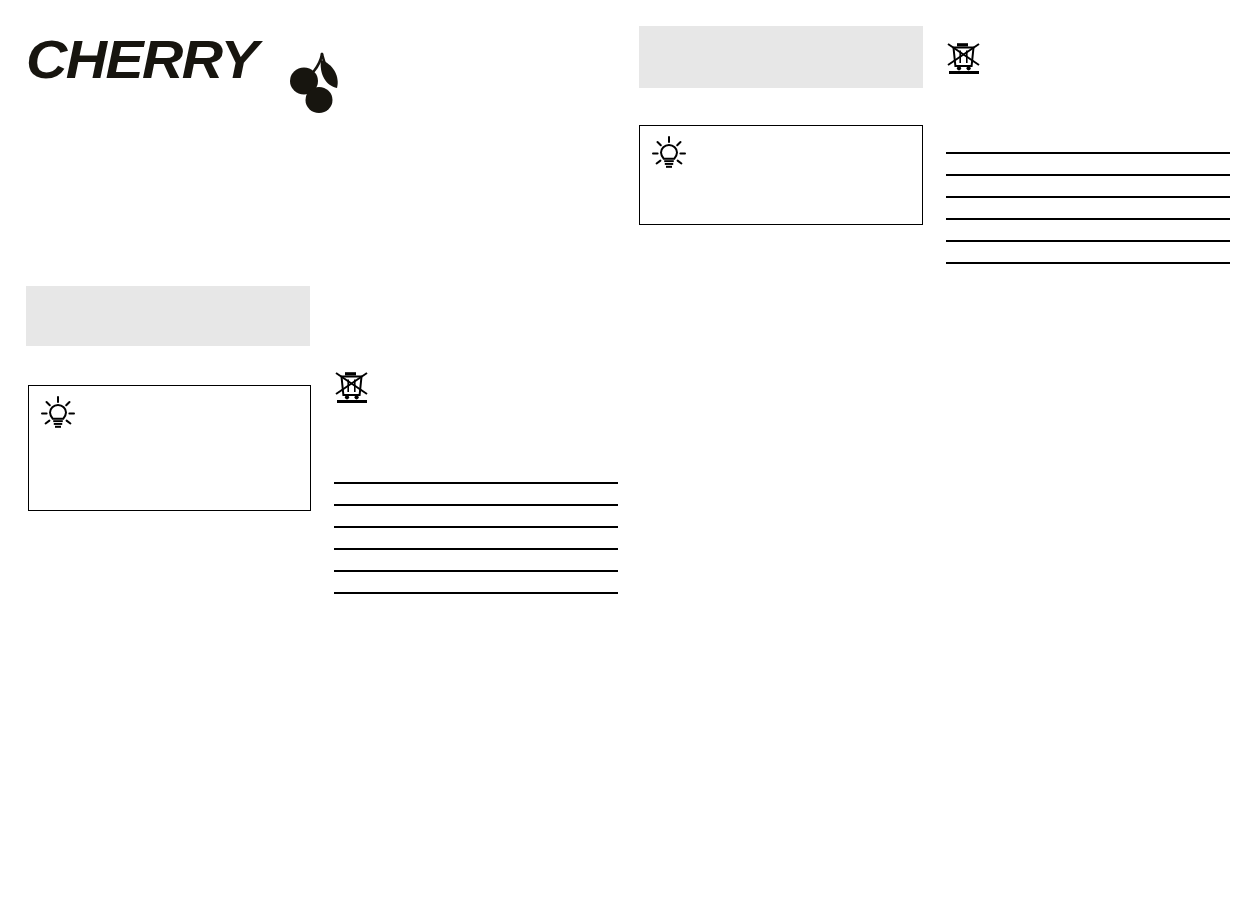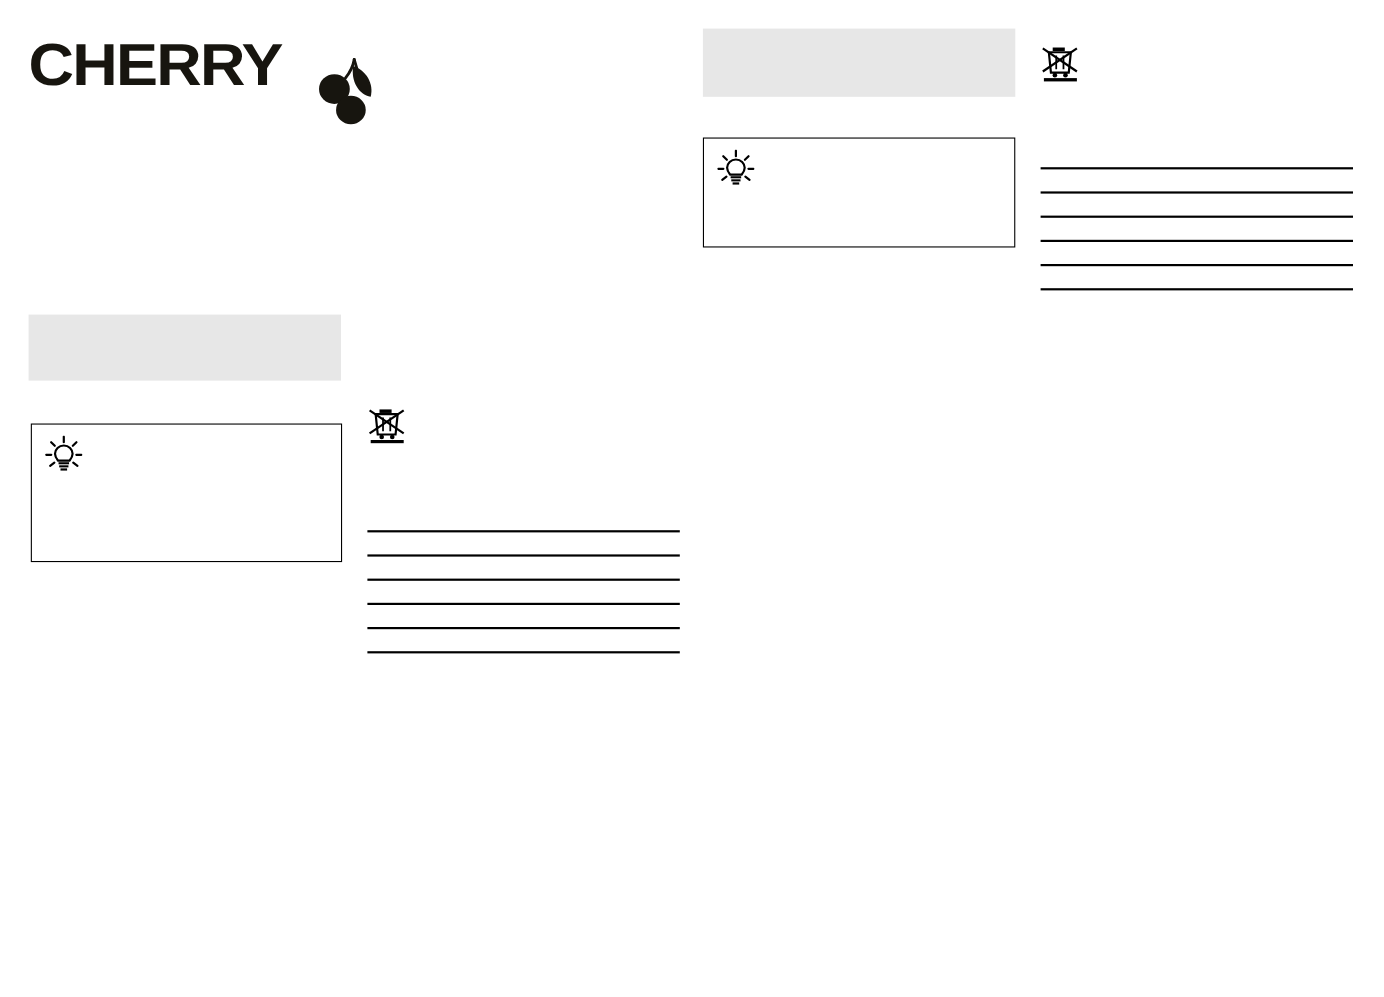--- a/index.html
+++ b/index.html
@@ -11,20 +11,21 @@
   body {
     font-family: "Liberation Sans", sans-serif;
     color: #111111;
   }
   #page {
     position: relative;
     width: 1254px;
     height: 906px;
     background: #ffffff;
     overflow: hidden;
+    font-style: italic;
   }
 
   
   .brand-logo {
     position: absolute;
     left: 26px;
     top: 26px;
     width: 300px;
     height: 66px;
   }

